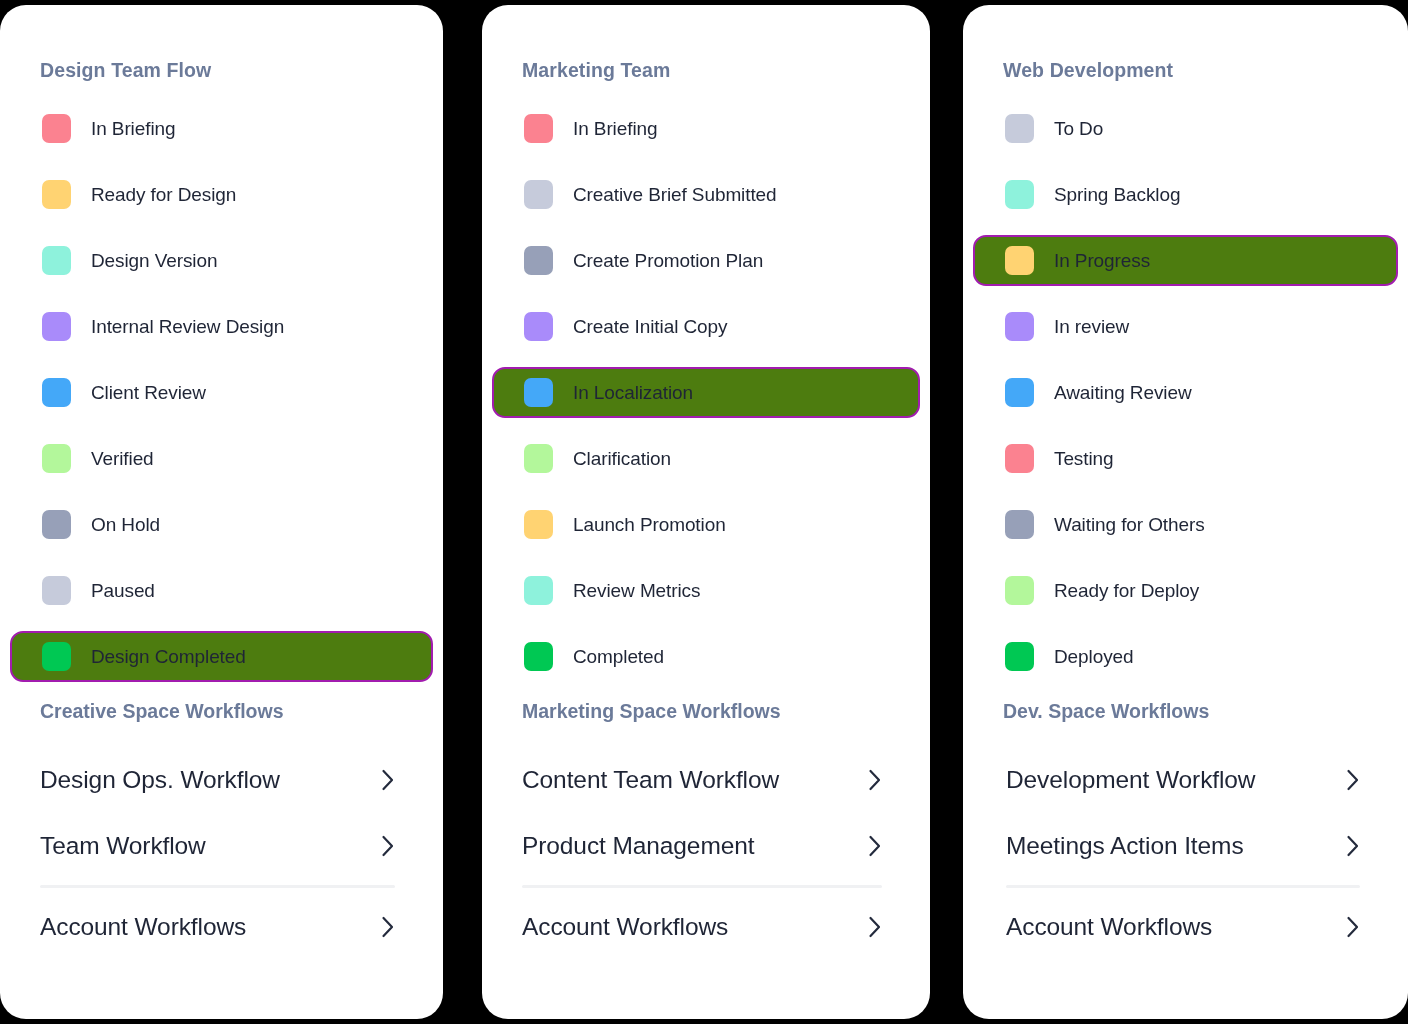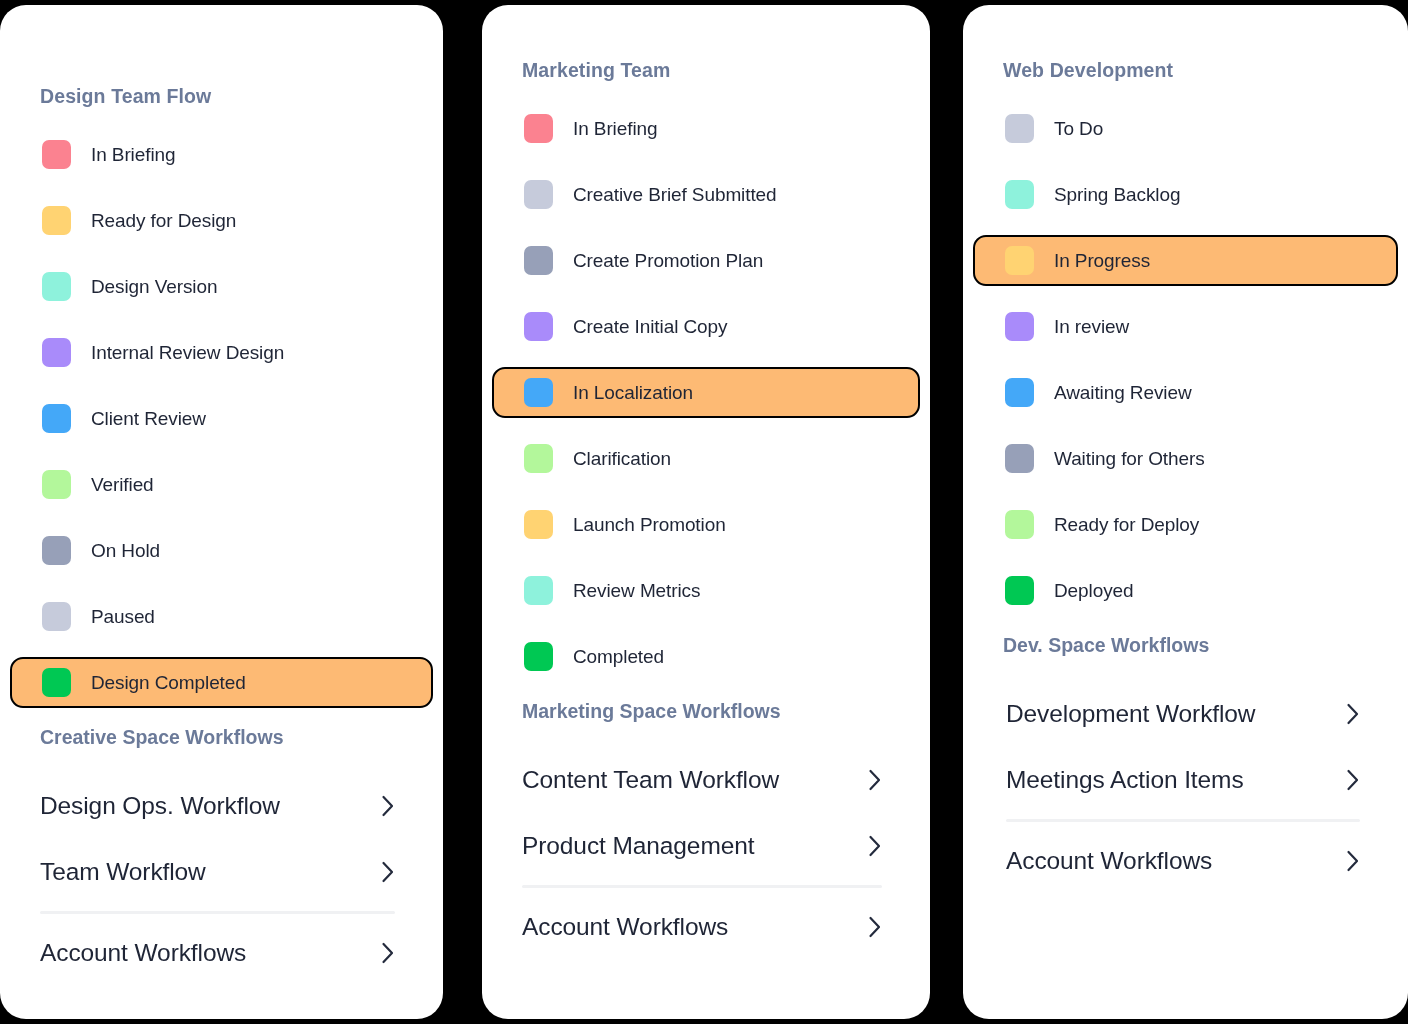--- a/index.html
+++ b/index.html
@@ -45,42 +45,42 @@
 
   .section-title {
     font-size: 19.5px;
     font-weight: bold;
     color: #6b7a99;
     letter-spacing: 0.1px;
     padding-left: 40px;
     white-space: nowrap;
   }
 
-  .panel--1 .section-title.top { padding-top: 80px; }
+  .panel--1 .section-title.top { padding-top: 54px; }
   .panel--2 .section-title.top { padding-top: 54px; }
   .panel--3 .section-title.top { padding-top: 54px; }
 
   .status-list {
     margin-top: 21px;
     padding: 0 10px;
   }
 
   .status-row {
     display: flex;
     align-items: center;
     height: 51px;
     padding: 0 18px 0 30px;
     border-radius: 13px;
     border: 2px solid transparent;
     margin-bottom: 15px;
   }
 
   .status-row.selected {
-    background: #fdba74;
-    border: 2px solid #000000;
+    background: #4d7c0f;
+    border: 2px solid #a21caf;
   }
 
   .swatch {
     width: 29px;
     height: 29px;
     border-radius: 7px;
     flex: none;
     margin-right: 20px;
   }
 
@@ -308,20 +308,24 @@
           </div>
           <div class="status-row">
             <span class="swatch" style="background: rgb(169, 139, 250);"></span>
             <span class="status-label">In review</span>
           </div>
           <div class="status-row">
             <span class="swatch" style="background: rgb(68, 168, 248);"></span>
             <span class="status-label">Awaiting Review</span>
           </div>
           <div class="status-row">
+            <span class="swatch" style="background: rgb(251, 130, 144);"></span>
+            <span class="status-label">Testing</span>
+          </div>
+          <div class="status-row">
             <span class="swatch" style="background: rgb(151, 160, 184);"></span>
             <span class="status-label">Waiting for Others</span>
           </div>
           <div class="status-row">
             <span class="swatch" style="background: rgb(179, 247, 155);"></span>
             <span class="status-label">Ready for Deploy</span>
           </div>
           <div class="status-row">
             <span class="swatch" style="background: rgb(0, 200, 83);"></span>
             <span class="status-label">Deployed</span>

